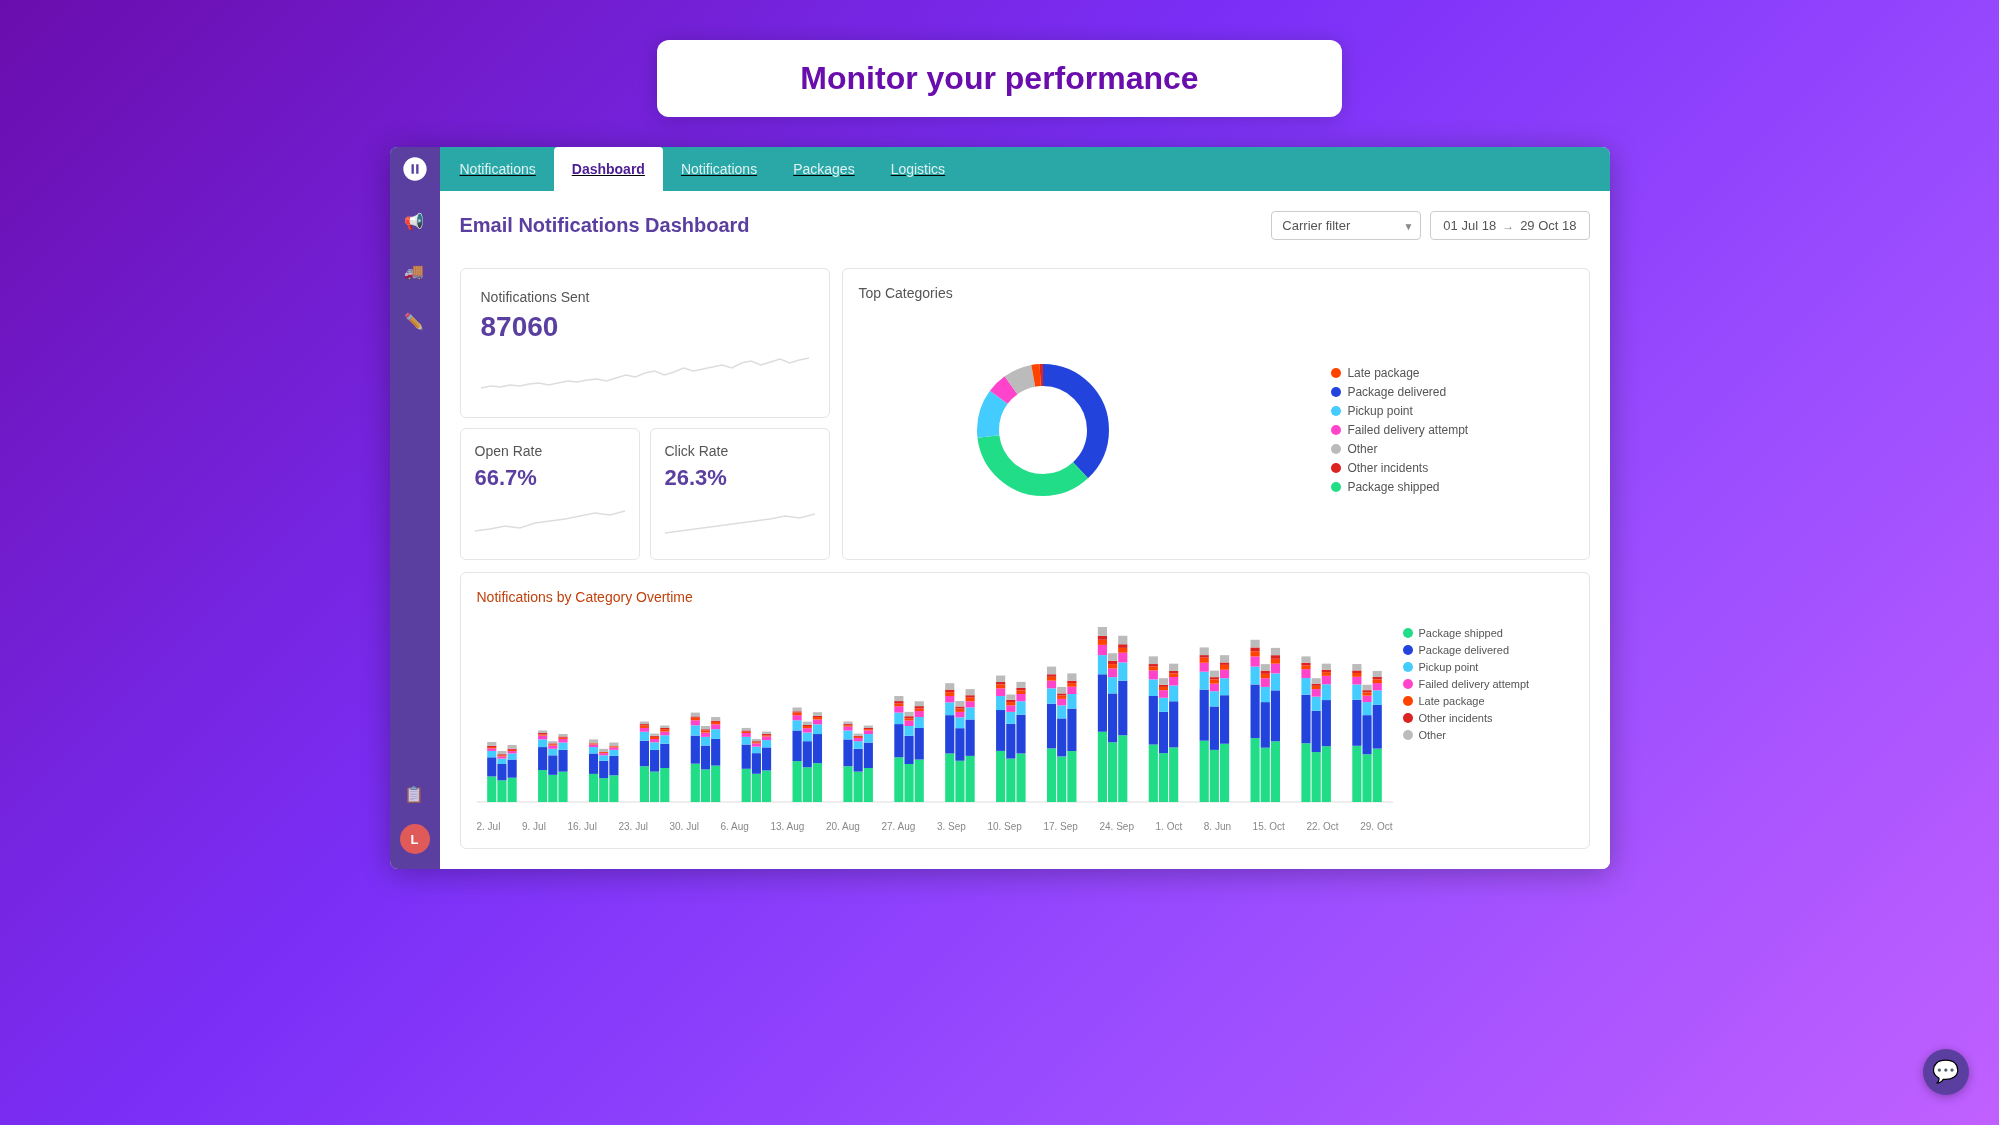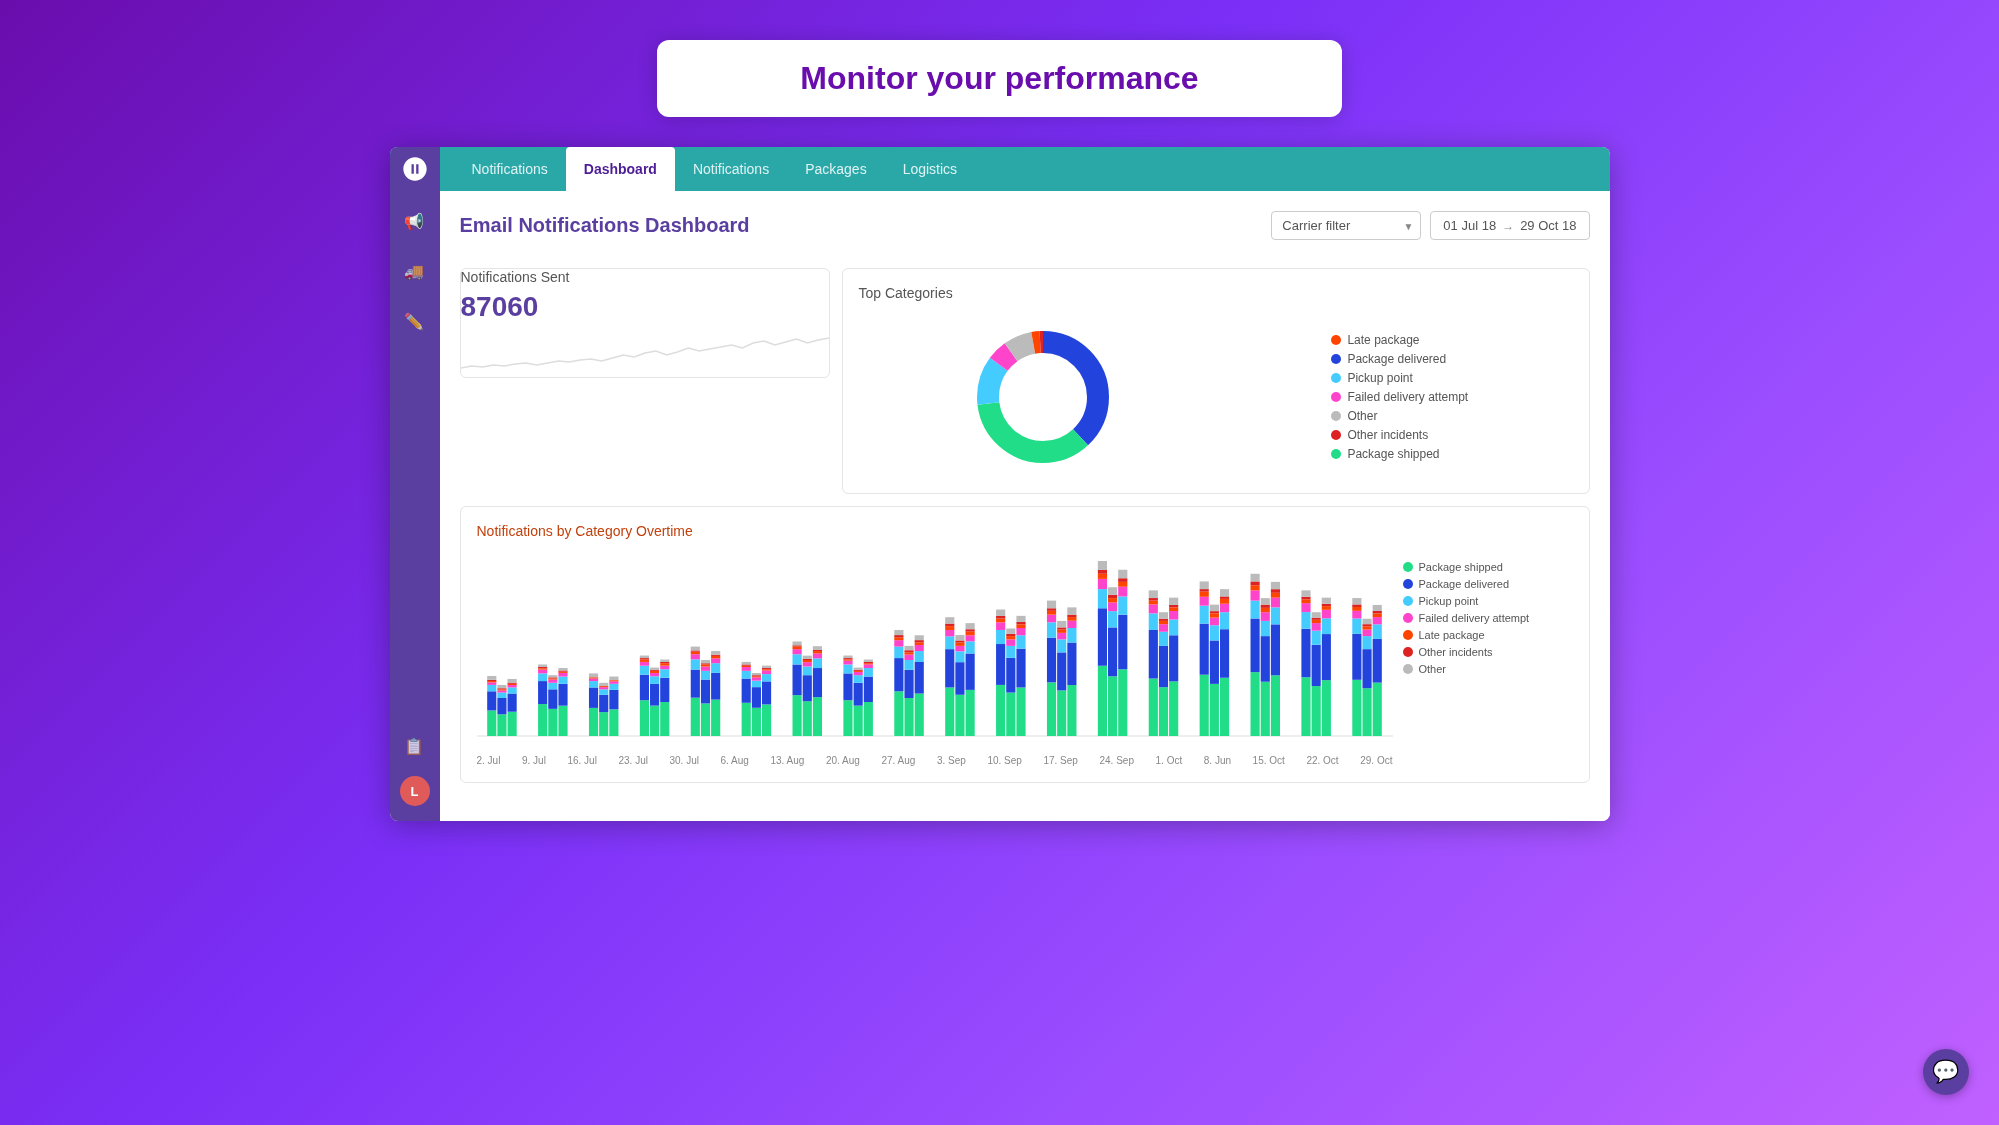--- a/index.html
+++ b/index.html
@@ -52,21 +52,22 @@
       flex-shrink: 0;
     }
     .sidebar-logo svg {
       width: 28px;
       height: 28px;
       fill: white;
     }
     .nav-tabs {
       display: flex;
       height: 100%;
-      padding-left: 14px;
+      padding-left: 2px;
+      text-decoration: underline;
     }
     .nav-tab {
       padding: 0 18px;
       height: 100%;
       display: flex;
       align-items: center;
       color: rgba(255,255,255,0.85);
       font-size: 14px;
       cursor: pointer;
     }
@@ -189,21 +190,21 @@
     }
     .metrics-left {
       flex: 0 0 370px;
     }
     .metrics-right {
       flex: 1;
     }
     .metric-card {
       border: 1px solid #e5e5e5;
       border-radius: 6px;
-      padding: 0;
+      padding: 20px;
       background: white;
     }
     .metric-card.large {
       margin-bottom: 10px;
     }
     .metric-label {
       font-size: 14px;
       color: #555;
       margin-bottom: 6px;
     }
@@ -394,20 +395,36 @@
 
       <div class="metrics-row">
 
         <div class="metrics-left">
           <div class="metric-card large">
             <div class="metric-label">Notifications Sent</div>
             <div class="metric-value">87060</div>
             <svg class="sparkline" viewBox="0 0 340 40" preserveAspectRatio="none">
               <polyline points="0,35 10,33 20,34 30,32 40,33 50,31 60,30 70,32 80,30 90,28 100,29 110,27 120,26 130,28 140,25 150,22 160,24 170,20 180,18 190,22 200,19 210,15 220,18 230,16 240,14 250,12 260,15 270,10 280,8 290,12 300,9 310,6 320,10 330,7 340,5" fill="none" stroke="#ddd" stroke-width="1.5"></polyline>
             </svg>
+          </div>
+          <div class="sub-metrics">
+            <div class="sub-metric">
+              <div class="metric-label">Open Rate</div>
+              <div class="metric-value medium">66.7%</div>
+              <svg class="sparkline" viewBox="0 0 150 40" preserveAspectRatio="none">
+                <polyline points="0,30 15,28 30,25 45,27 60,22 75,20 90,18 105,15 120,12 135,14 150,10" fill="none" stroke="#ddd" stroke-width="1.5"></polyline>
+              </svg>
+            </div>
+            <div class="sub-metric">
+              <div class="metric-label">Click Rate</div>
+              <div class="metric-value medium">26.3%</div>
+              <svg class="sparkline" viewBox="0 0 150 40" preserveAspectRatio="none">
+                <polyline points="0,32 15,30 30,28 45,26 60,24 75,22 90,20 105,18 120,15 135,17 150,13" fill="none" stroke="#ddd" stroke-width="1.5"></polyline>
+              </svg>
+            </div>
           </div>
         </div>
 
         <div class="metrics-right">
           <div class="top-categories-card">
             <div class="metric-label">Top Categories</div>
             <div class="categories-content">
               <div class="donut-wrap">
                 <svg viewBox="0 0 160 160">
 

